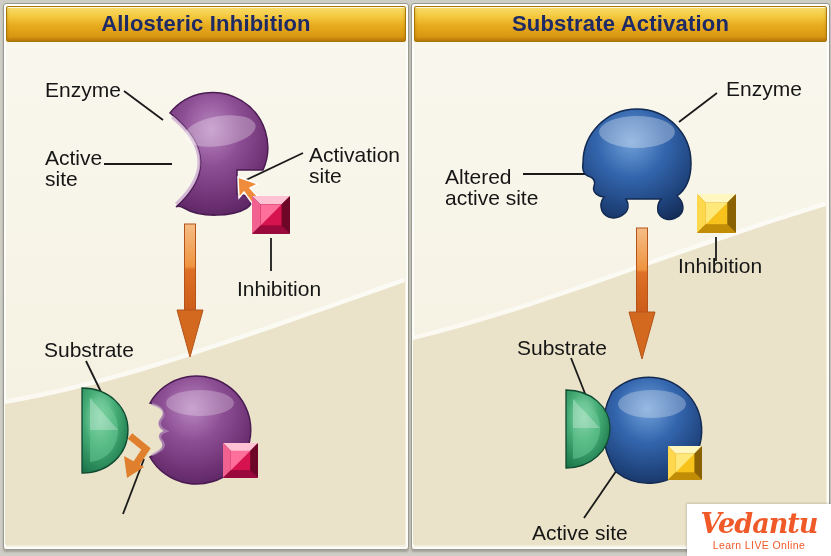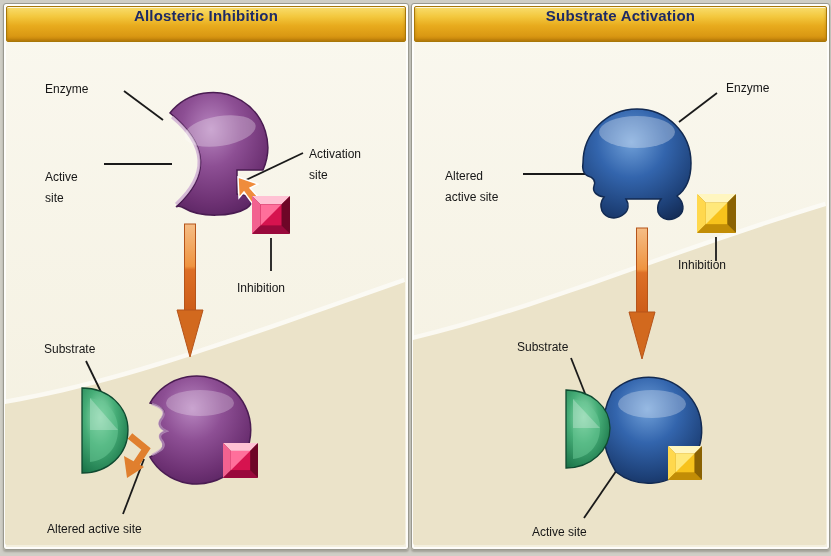--- a/index.html
+++ b/index.html
@@ -7,24 +7,24 @@
   .stage{position:relative;width:831px;height:556px;background:#cfcec6;overflow:hidden;}
   .panel{position:absolute;top:3px;height:545px;background:linear-gradient(#faf8ef,#f3efde);
          border:1px solid #9a998f;border-radius:3px;
          box-shadow:inset 0 0 0 2px rgba(255,255,255,.8), 0 2px 2px rgba(120,118,105,.5);}
   .panel-left{left:3px;width:404px;}
   .panel-right{left:411px;width:417px;}
   .panel-header{position:absolute;left:2px;right:2px;top:2px;height:34px;
       background:linear-gradient(#f9dd6d 0%,#f3c83e 28%,#e8ab1d 55%,#d38f0e 100%);
       border:1px solid #a87708;border-radius:2px;
       box-shadow:inset 0 1px 0 rgba(255,255,255,.75), inset 0 -2px 3px rgba(140,90,0,.45);
-      display:flex;align-items:flex-start;justify-content:center;
-      color:#1d2a66;font-weight:bold;font-size:15px;letter-spacing:.2px;}
+      display:flex;align-items:center;justify-content:center;
+      color:#1d2a66;font-weight:bold;font-size:22px;letter-spacing:.2px;}
   svg.art{position:absolute;left:0;top:0;z-index:3;pointer-events:none;}
-  .label{position:absolute;z-index:4;font-size:12px;color:#161616;line-height:21px;white-space:nowrap;}
+  .label{position:absolute;z-index:4;font-size:21px;color:#161616;line-height:21px;white-space:nowrap;}
   .brand{position:absolute;z-index:6;left:687px;top:504px;width:144px;height:52px;background:#ffffff;
          display:flex;flex-direction:column;align-items:center;justify-content:center;
          box-shadow:-1px -1px 2px rgba(0,0,0,.15);}
   .brand-name{font-family:"DejaVu Serif",serif;font-style:italic;font-weight:bold;
               font-size:27px;line-height:27px;color:#f05a28;letter-spacing:-1px;}
   .brand-tagline{font-size:10.5px;color:#f05a28;letter-spacing:.4px;margin-top:2px;}
 </style>
 </head>
 <body>
 
@@ -207,35 +207,38 @@
         <polygon points="0,0 9,9 9,31 0,40" fill="#ffd84d"></polygon>
         <polygon points="40,0 40,40 31,31 31,9" fill="#8a6203"></polygon>
         <polygon points="0,40 9,31 31,31 40,40" fill="#c28d06"></polygon>
         <rect x="9" y="9" width="22" height="22" fill="#f7c21c"></rect>
         <polygon points="9,9 31,9 9,31" fill="#ffe87a"></polygon>
       </g>
     </g>
   </svg>
 
   <div class="label" style="left:45px;top:79px">Enzyme</div>
-  <div class="label" style="left:45px;top:167px">
+  <div class="label" style="left:45px;top:147px">
     <div>Active</div>
     <div>site</div>
   </div>
   <div class="label" style="left:309px;top:144px">
     <div>Activation</div>
     <div>site</div>
   </div>
   <div class="label" style="left:237px;top:278px">Inhibition</div>
   <div class="label" style="left:44px;top:339px">Substrate</div>
-  <div class="label" style="left:47px;top:519px">Altered active site</div>
 
   <div class="label" style="left:726px;top:78px">Enzyme</div>
   <div class="label" style="left:445px;top:166px">
     <div>Altered</div>
     <div>active site</div>
   </div>
   <div class="label" style="left:678px;top:255px">Inhibition</div>
   <div class="label" style="left:517px;top:337px">Substrate</div>
   <div class="label" style="left:532px;top:522px">Active site</div>
 
+  <div class="brand">
+    <div class="brand-name">Vedantu</div>
+    <div class="brand-tagline">Learn LIVE Online</div>
+  </div>
 
 </div>
 
 </body></html>

